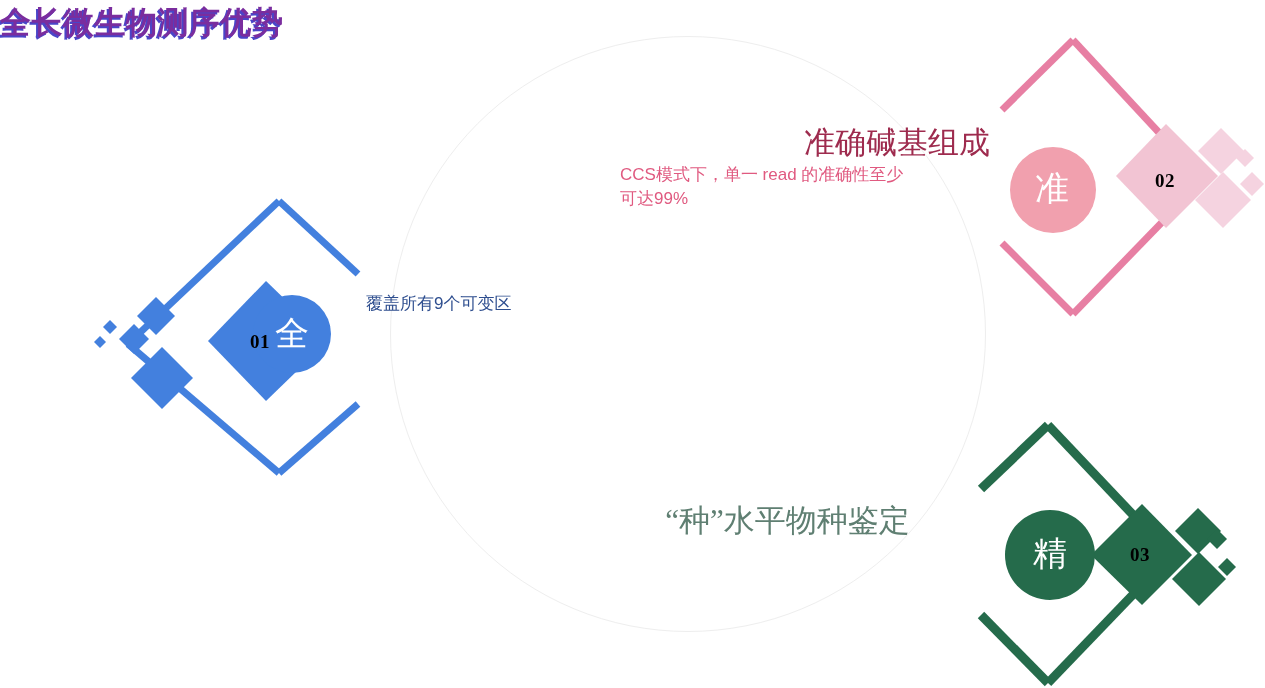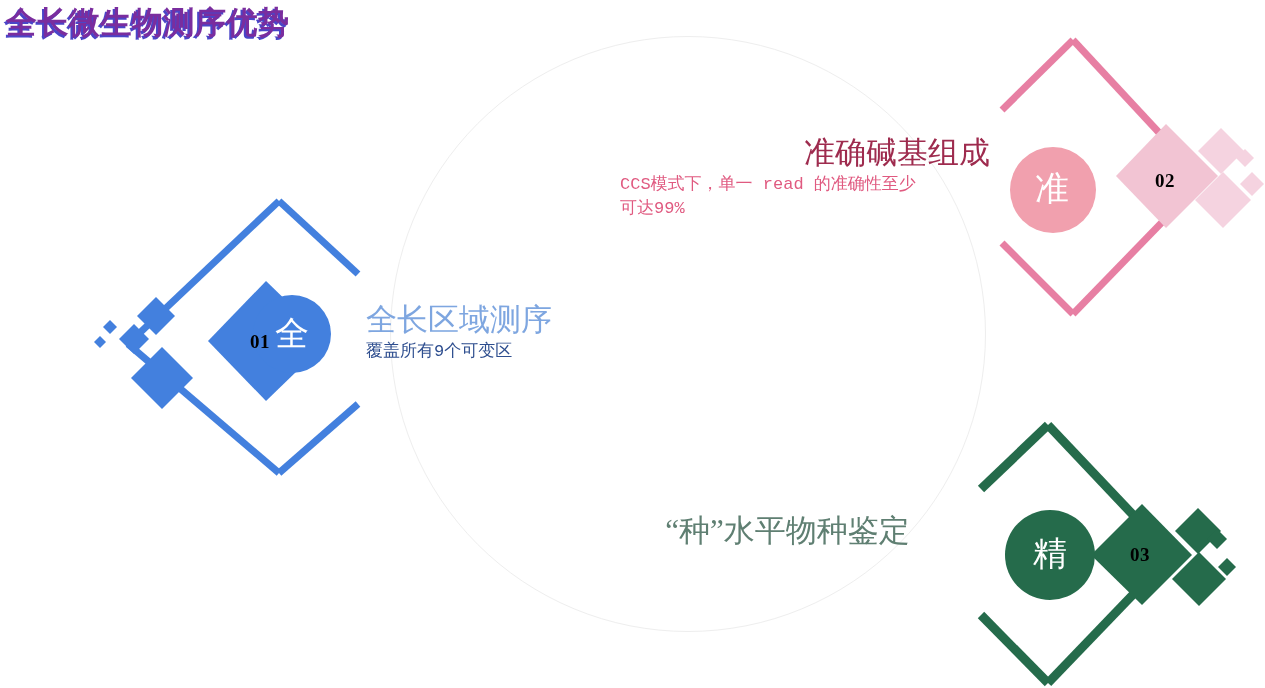--- a/index.html
+++ b/index.html
@@ -25,21 +25,21 @@
     height: 596px;
     border: 1.5px solid #eeeeee;
     border-radius: 50%;
     box-sizing: border-box;
     pointer-events: none;
   }
 
   
   #page-title {
     position: absolute;
-    left: 6px;
+    left: 0;
     top: 2px;
     font-family: "Liberation Sans", "DejaVu Sans", sans-serif;
     font-weight: bold;
     font-size: 31px;
     letter-spacing: 0.5px;
     color: #7A2D9E;
     text-shadow: -2px 2px 0 #4a45c8;
     white-space: nowrap;
   }
 
@@ -66,24 +66,24 @@
     line-height: 1;
   }
 
   
   .textblock { position: absolute; }
   .tb-heading {
     font-family: "Liberation Serif", "DejaVu Serif", serif;
     font-size: 31px;
     line-height: 1.15;
     white-space: nowrap;
-    margin: 10px 0 2px 0;
+    margin: 0 0 2px 0;
   }
   .tb-body {
-    font-family: Liberation Mono, monospace;
+    font-family: Liberation Sans, sans-serif;
     font-size: 17px;
     line-height: 1.45;
     margin: 0;
   }
 
   
   #sec1-text { left: 366px; top: 292px; width: 470px; }
   #sec1-text .tb-heading { color: #7EA6E0; }
   #sec1-text .tb-body    { color: #2E4E8F; }
 
@@ -130,21 +130,20 @@
       <polygon points="45,182 76,151 107,182 76,213"></polygon>
     </g>
 
     <circle cx="206" cy="138" r="39" fill="#4380DE"></circle>
   </svg>
   <div class="badge-num" style="left:164px; top:136px;text-align:center;">01</div>
   <div class="badge-char" style="left:189px; top:121px;">全</div>
 </div>
 
 <div class="textblock" id="sec1-text">
-  <div class="tb-heading">全长区域测序</div>
   <div class="tb-body">覆盖所有9个可变区</div>
 </div>
 
 <div class="graphic" id="sec2-graphic" style="left:995px; top:28px; width:268px; height:320px;">
   <svg width="268" height="320" viewBox="0 0 268 320" aria-hidden="true">
     <g fill="none" stroke="#E77FA3" stroke-width="7" stroke-linecap="butt">
 
       <path d="M 78 12 L 208 152"></path>
 
       <path d="M 78 12 L 7 82"></path>

